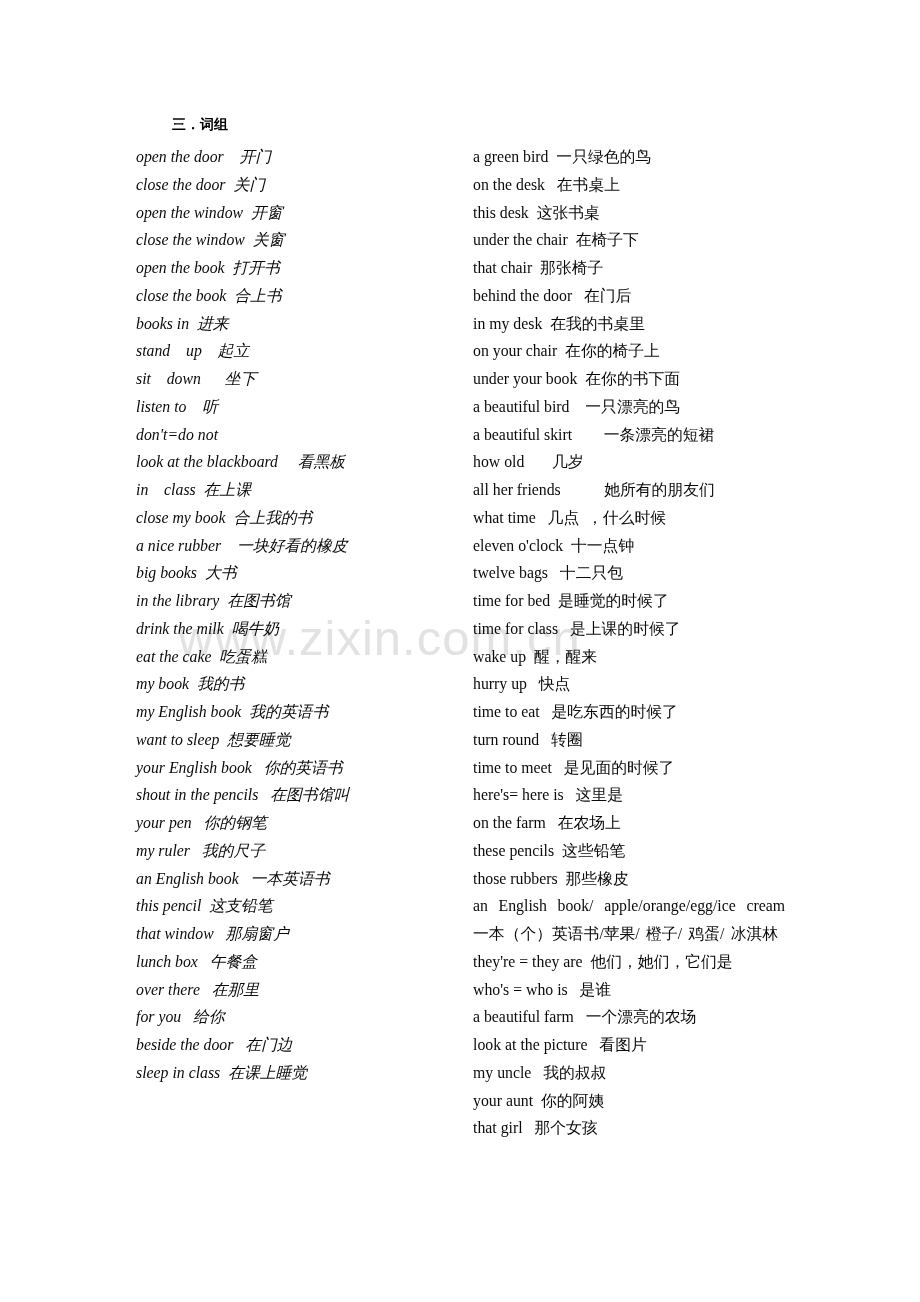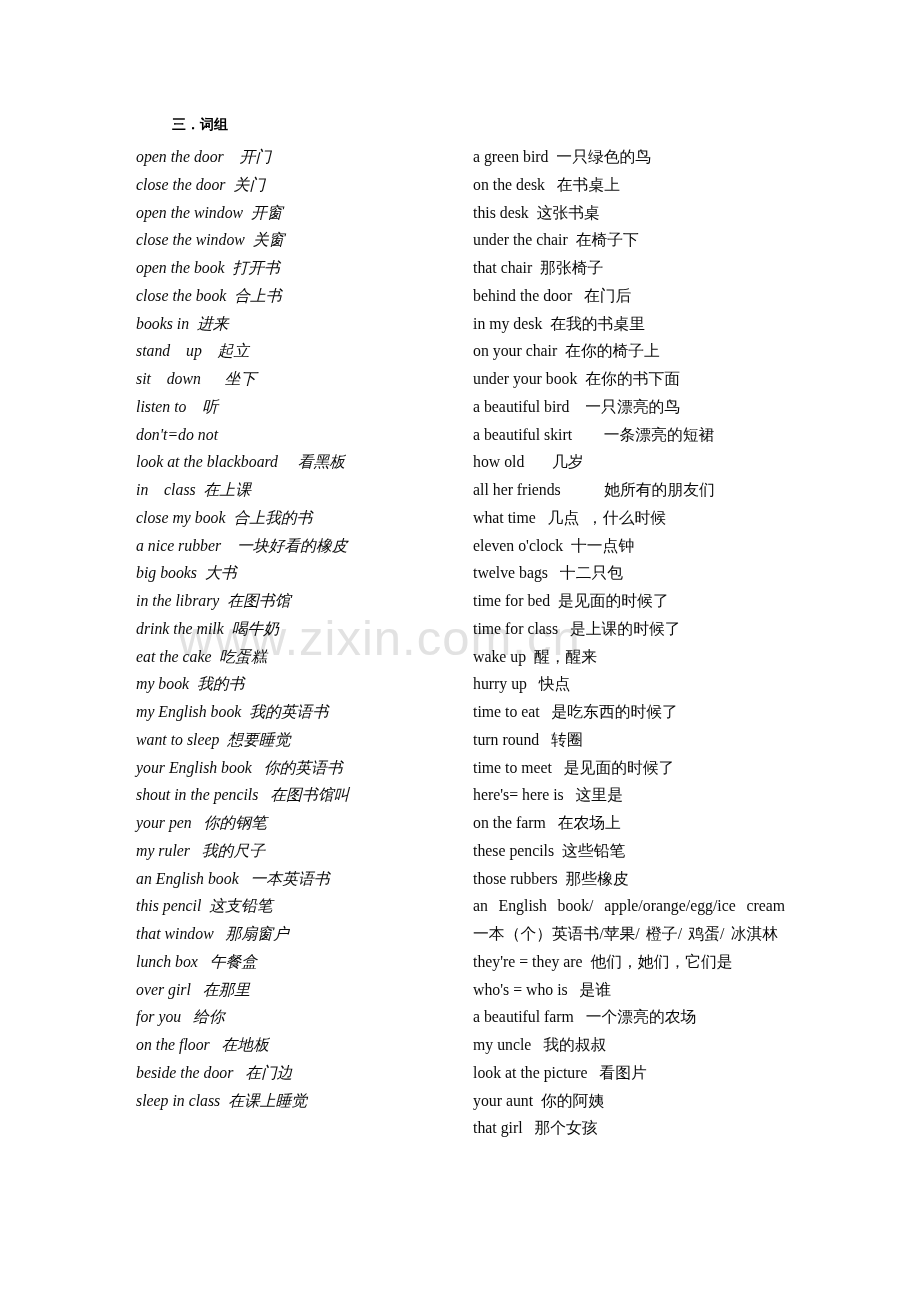--- a/index.html
+++ b/index.html
@@ -115,23 +115,22 @@
         <div class="entry">my English book  我的英语书</div>
         <div class="entry">want to sleep  想要睡觉</div>
         <div class="entry">your English book   你的英语书</div>
         <div class="entry">shout in the pencils   在图书馆叫</div>
         <div class="entry">your pen   你的钢笔</div>
         <div class="entry">my ruler   我的尺子</div>
         <div class="entry">an English book   一本英语书</div>
         <div class="entry">this pencil  这支铅笔</div>
         <div class="entry">that window   那扇窗户</div>
         <div class="entry">lunch box   午餐盒</div>
-        <div class="entry">over girl   在那里</div>
+        <div class="entry">over there   在那里</div>
         <div class="entry">for you   给你</div>
-        <div class="entry">on the floor   在地板</div>
         <div class="entry">beside the door   在门边</div>
         <div class="entry">sleep in class  在课上睡觉</div>
       </div>
 
     <div class="column right">
         <div class="entry">a green bird  一只绿色的鸟</div>
         <div class="entry">on the desk   在书桌上</div>
         <div class="entry">this desk  这张书桌</div>
         <div class="entry">under the chair  在椅子下</div>
         <div class="entry">that chair  那张椅子</div>
@@ -139,35 +138,35 @@
         <div class="entry">in my desk  在我的书桌里</div>
         <div class="entry">on your chair  在你的椅子上</div>
         <div class="entry">under your book  在你的书下面</div>
         <div class="entry">a beautiful bird    一只漂亮的鸟</div>
         <div class="entry">a beautiful skirt        一条漂亮的短裙</div>
         <div class="entry">how old       几岁</div>
         <div class="entry">all her friends           她所有的朋友们</div>
         <div class="entry">what time   几点  ，什么时候</div>
         <div class="entry">eleven o'clock  十一点钟</div>
         <div class="entry">twelve bags   十二只包</div>
-        <div class="entry">time for bed  是见面的时候了</div>
+        <div class="entry">time for bed  是睡觉的时候了</div>
         <div class="entry">time for class   是上课的时候了</div>
         <div class="entry">wake up  醒，醒来</div>
         <div class="entry">hurry up   快点</div>
         <div class="entry">time to eat   是吃东西的时候了</div>
         <div class="entry">turn round   转圈</div>
         <div class="entry">time to meet   是见面的时候了</div>
         <div class="entry">here's= here is   这里是</div>
         <div class="entry">on the farm   在农场上</div>
         <div class="entry">these pencils  这些铅笔</div>
         <div class="entry">those rubbers  那些橡皮</div>
         <div class="entry justified">an English book/ apple/orange/egg/ice cream 一本（个）英语书/苹果/ 橙子/ 鸡蛋/ 冰淇林</div>
         <div class="entry">they're = they are  他们，她们，它们是</div>
         <div class="entry">who's = who is   是谁</div>
         <div class="entry">a beautiful farm   一个漂亮的农场</div>
+        <div class="entry">look at the picture   看图片</div>
         <div class="entry">my uncle   我的叔叔</div>
-        <div class="entry">look at the picture   看图片</div>
         <div class="entry">your aunt  你的阿姨</div>
         <div class="entry">that girl   那个女孩</div>
       </div>
 
   </div>
 </div>
 
 </body></html>

